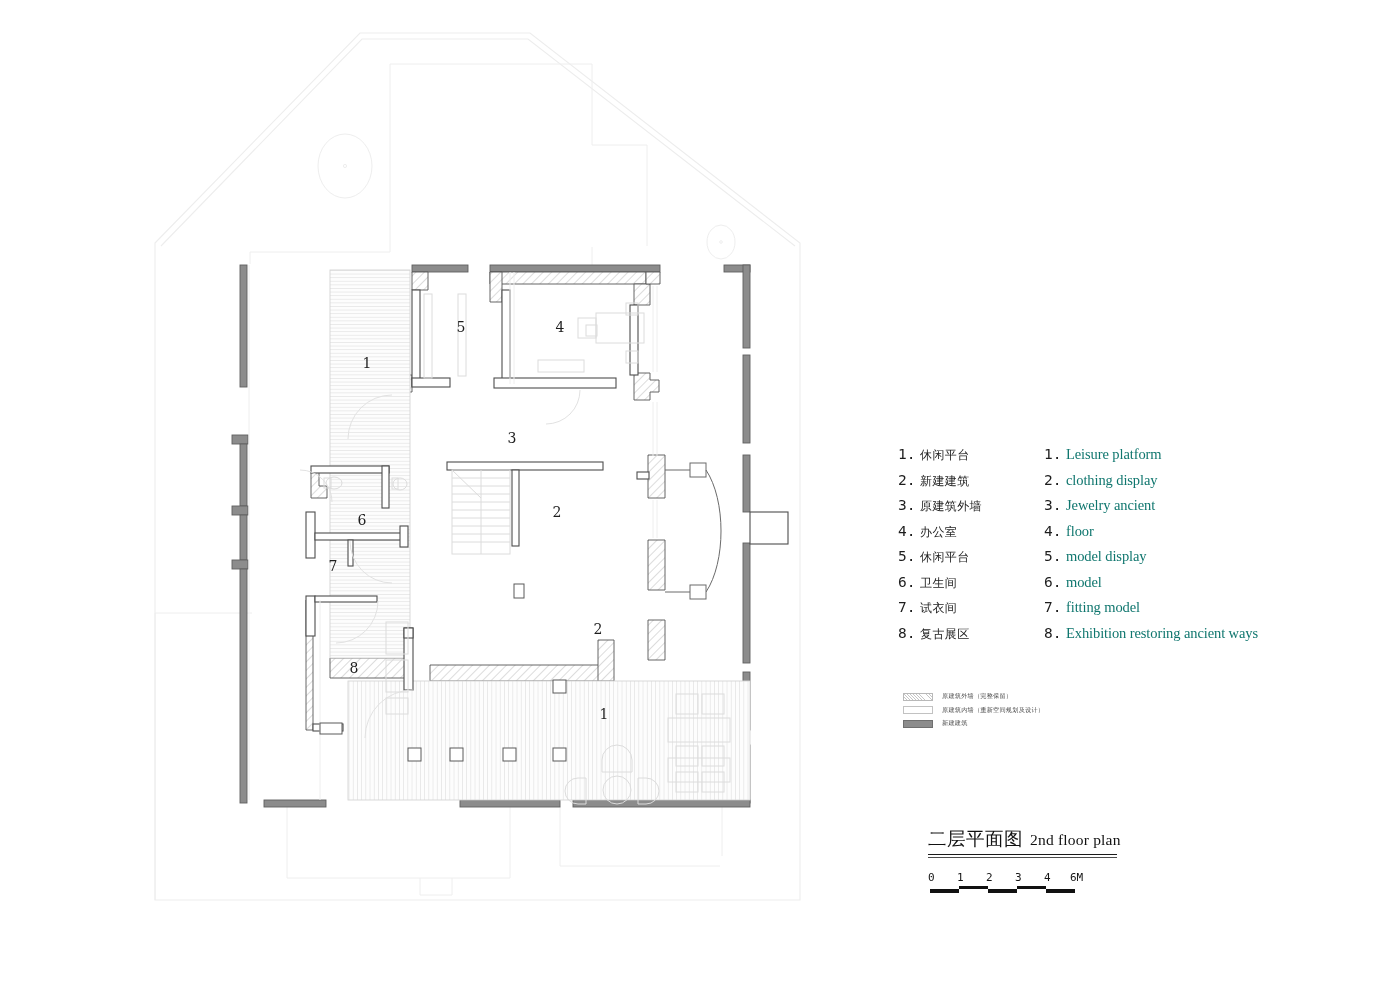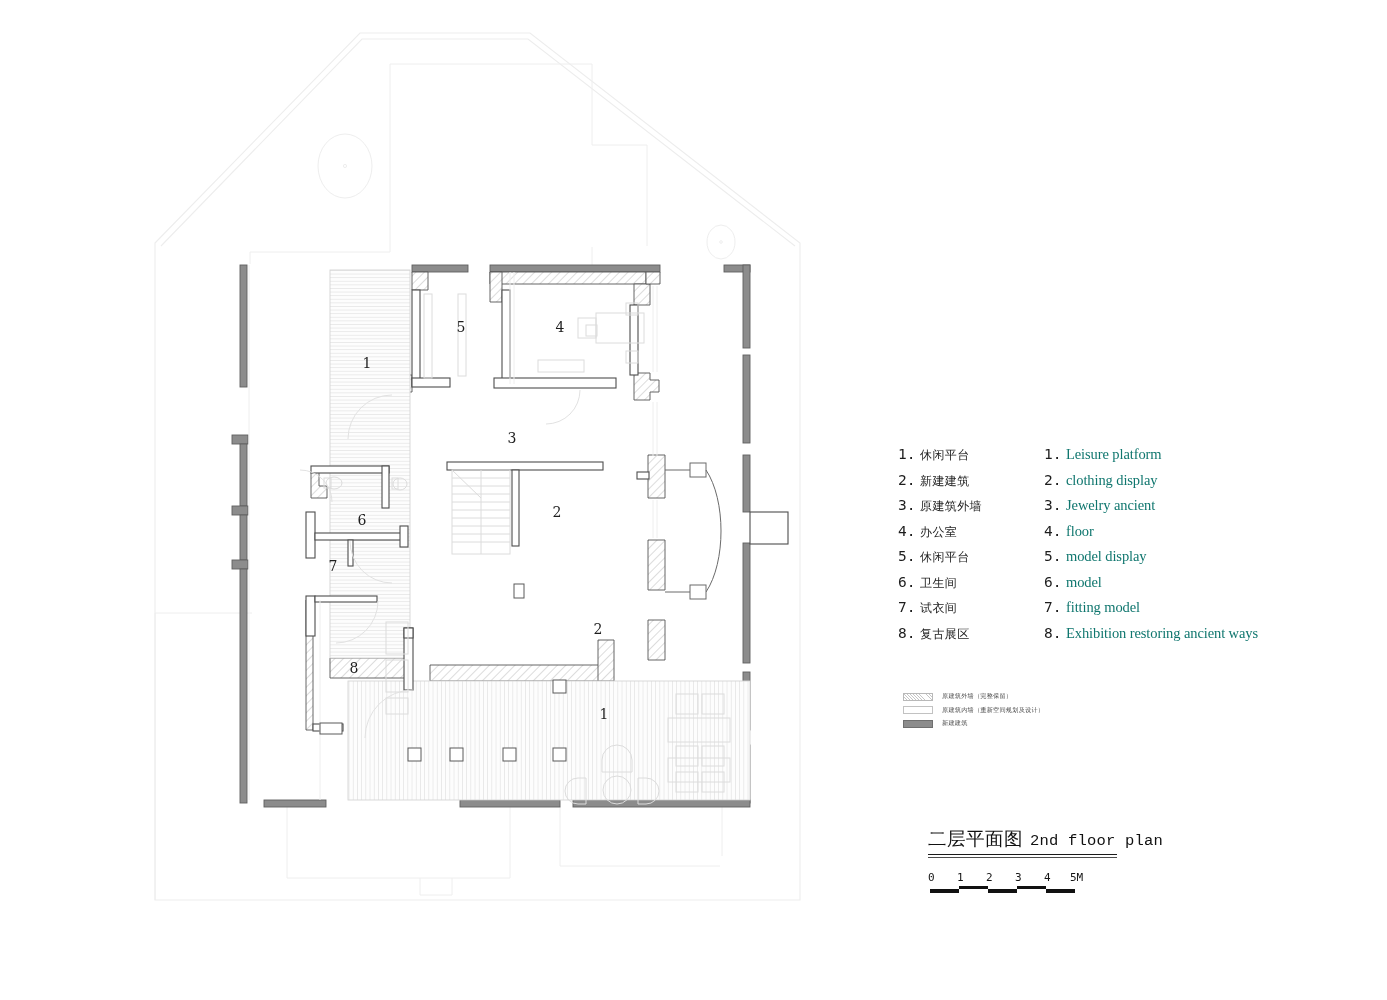--- a/index.html
+++ b/index.html
@@ -31,21 +31,21 @@
   .sw-plain{border:.7px solid #c2c2c2;background:#ffffff;}
   .sw-solid{background:#8c8c8c;border:.7px solid #6f6f6f;}
   .mat-txt{font-family:"DejaVu Sans","Liberation Sans",sans-serif;
            font-size:6.2px;color:#4a4a4a;letter-spacing:.2px;white-space:nowrap;}
 
   
   .titleblock{position:absolute;left:900px;top:826px;width:330px;margin-left:28px;}
   .title-line{display:flex;align-items:baseline;}
   .t-cn{font-family:"DejaVu Sans","Liberation Sans",sans-serif;
         font-size:18.5px;color:#111;letter-spacing:.5px;}
-  .t-en{font-family:Liberation Mono, monospace;
+  .t-en{font-family:Liberation Serif, serif;
         font-size:15.5px;color:#111;margin-left:7px;letter-spacing:.2px;}
   .rule-thick{height:1.4px;background:#1a1a1a;width:189px;margin-top:3px;}
   .rule-thin{height:.8px;background:#4d4d4d;width:189px;margin-top:1.6px;}
   .scalebar{margin-top:13px;position:relative;width:160px;height:24px;}
   .sc-nums{position:relative;height:12px;}
   .sc-num{position:absolute;top:0;font-family:"DejaVu Sans Mono","Liberation Mono",monospace;
           font-size:11px;color:#141414;}
   .sc-bar{position:absolute;top:15px;left:0;width:148px;height:7px;}
   .sc-seg{position:absolute;height:3.4px;background:#111;top:0;}
   .sc-seg.low{top:3.6px;}
@@ -404,21 +404,21 @@
     <div class="rule-thick"></div>
     <div class="rule-thin"></div>
 
     <div class="scalebar">
       <div class="sc-nums">
         <span class="sc-num" style="left:0px">0</span>
         <span class="sc-num" style="left:29px">1</span>
         <span class="sc-num" style="left:58px">2</span>
         <span class="sc-num" style="left:87px">3</span>
         <span class="sc-num" style="left:116px">4</span>
-        <span class="sc-num" style="left:142px">5M</span>
+        <span class="sc-num" style="left:142px">6M</span>
       </div>
       <div class="sc-bar">
         <span class="sc-seg low" style="left:2px;width:29px;"></span>
         <span class="sc-seg" style="left:31px;width:29px;"></span>
         <span class="sc-seg low" style="left:60px;width:29px;"></span>
         <span class="sc-seg" style="left:89px;width:29px;"></span>
         <span class="sc-seg low" style="left:118px;width:29px;"></span>
       </div>
     </div>
   </div>

